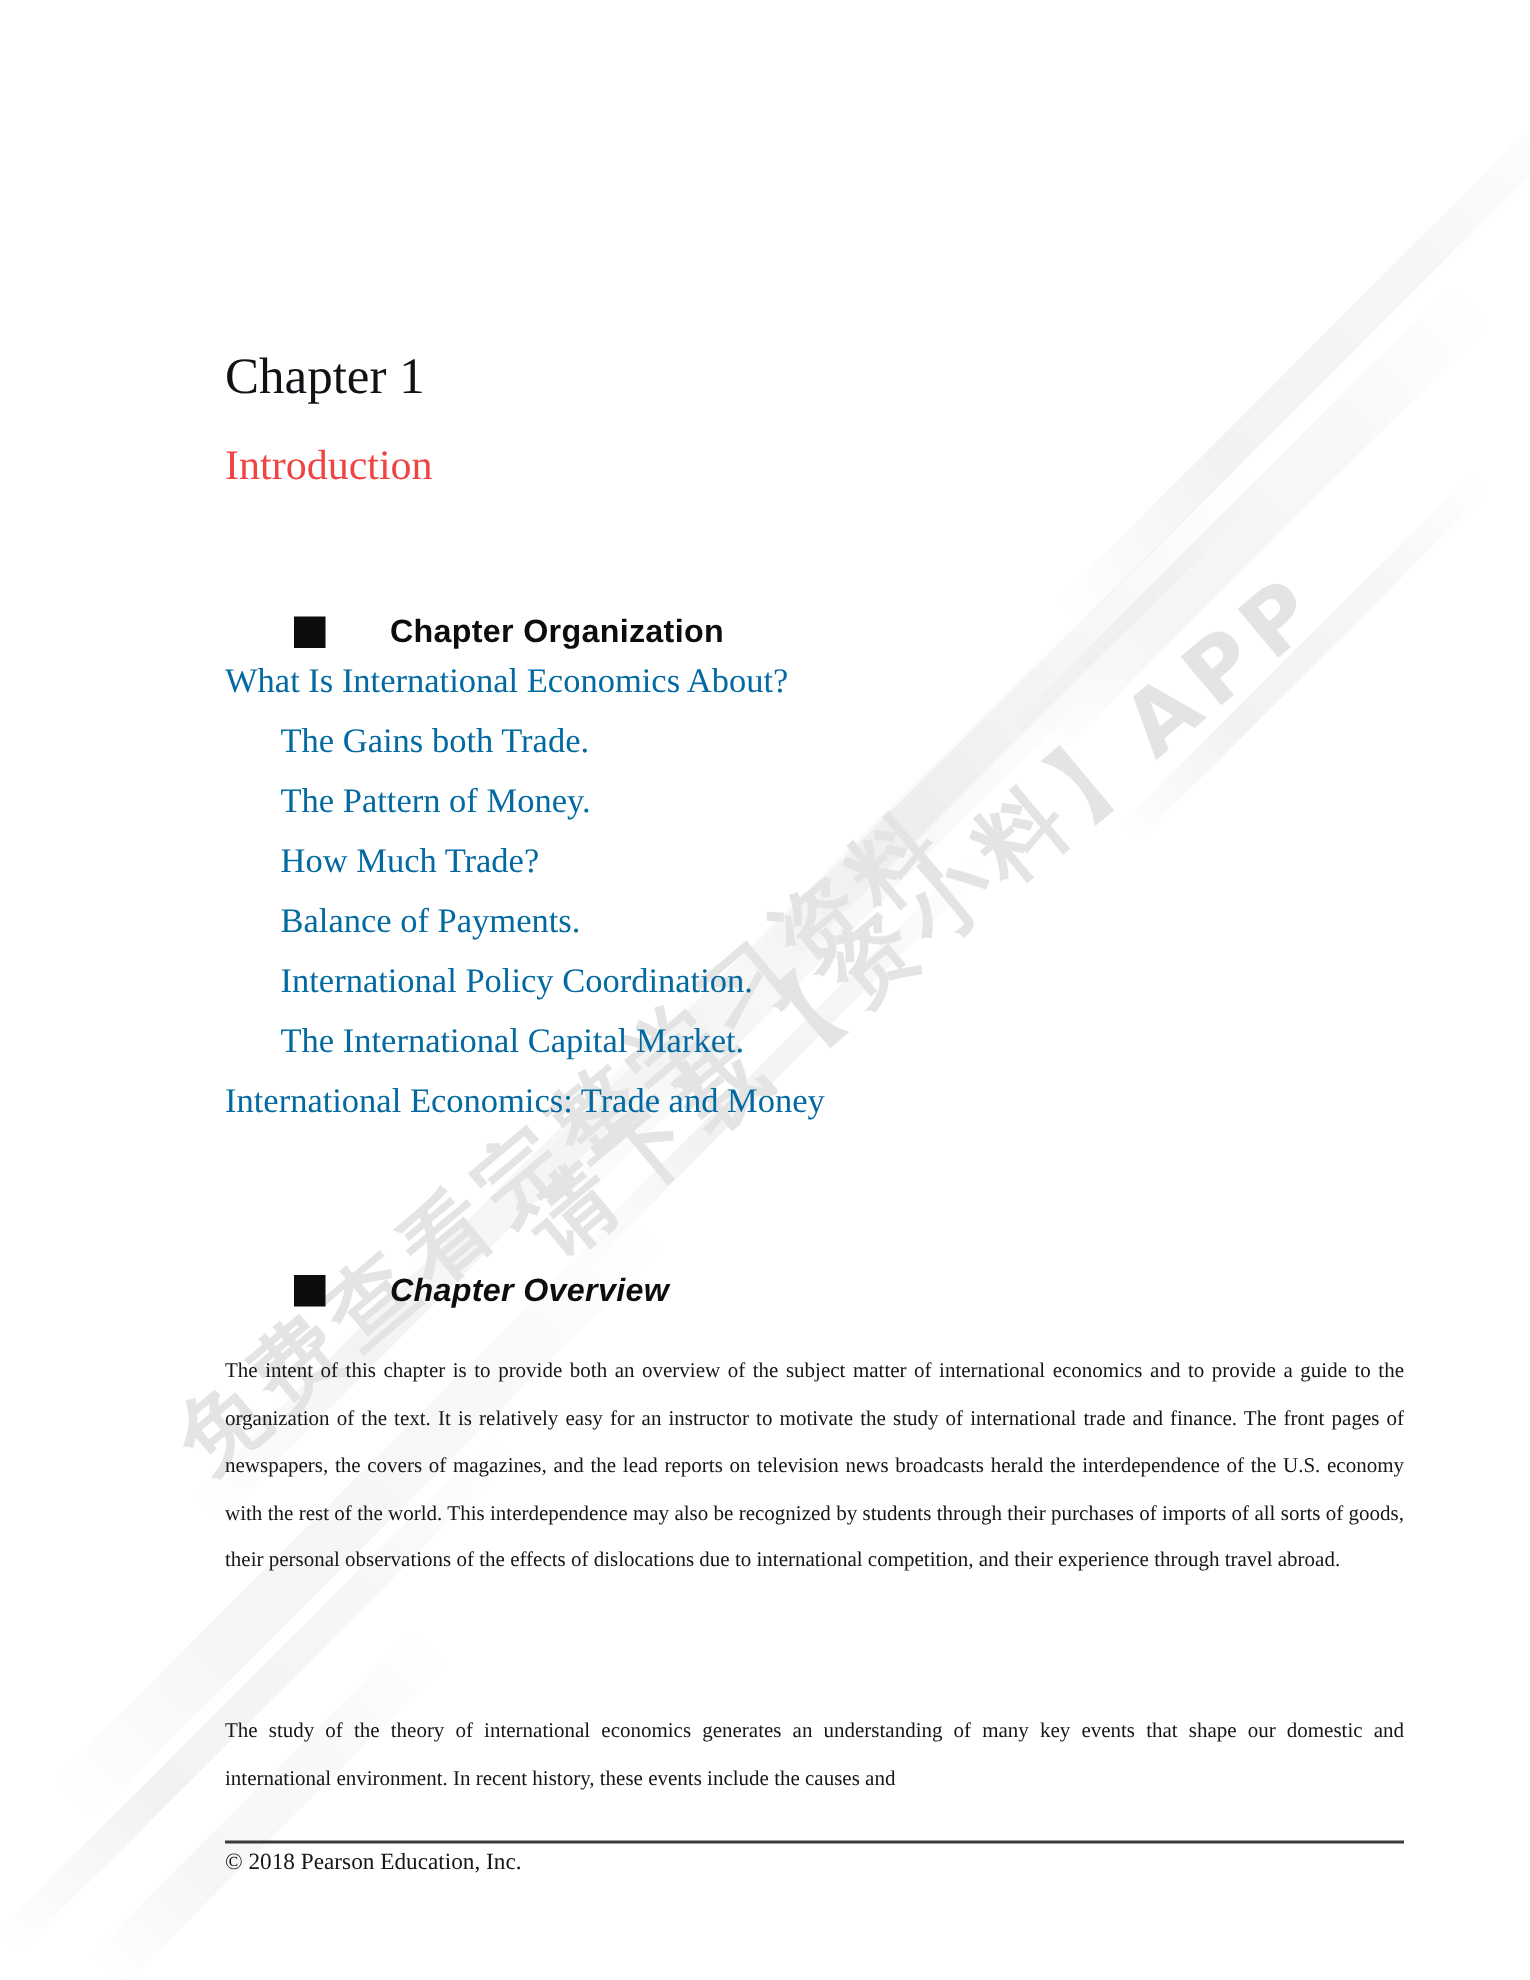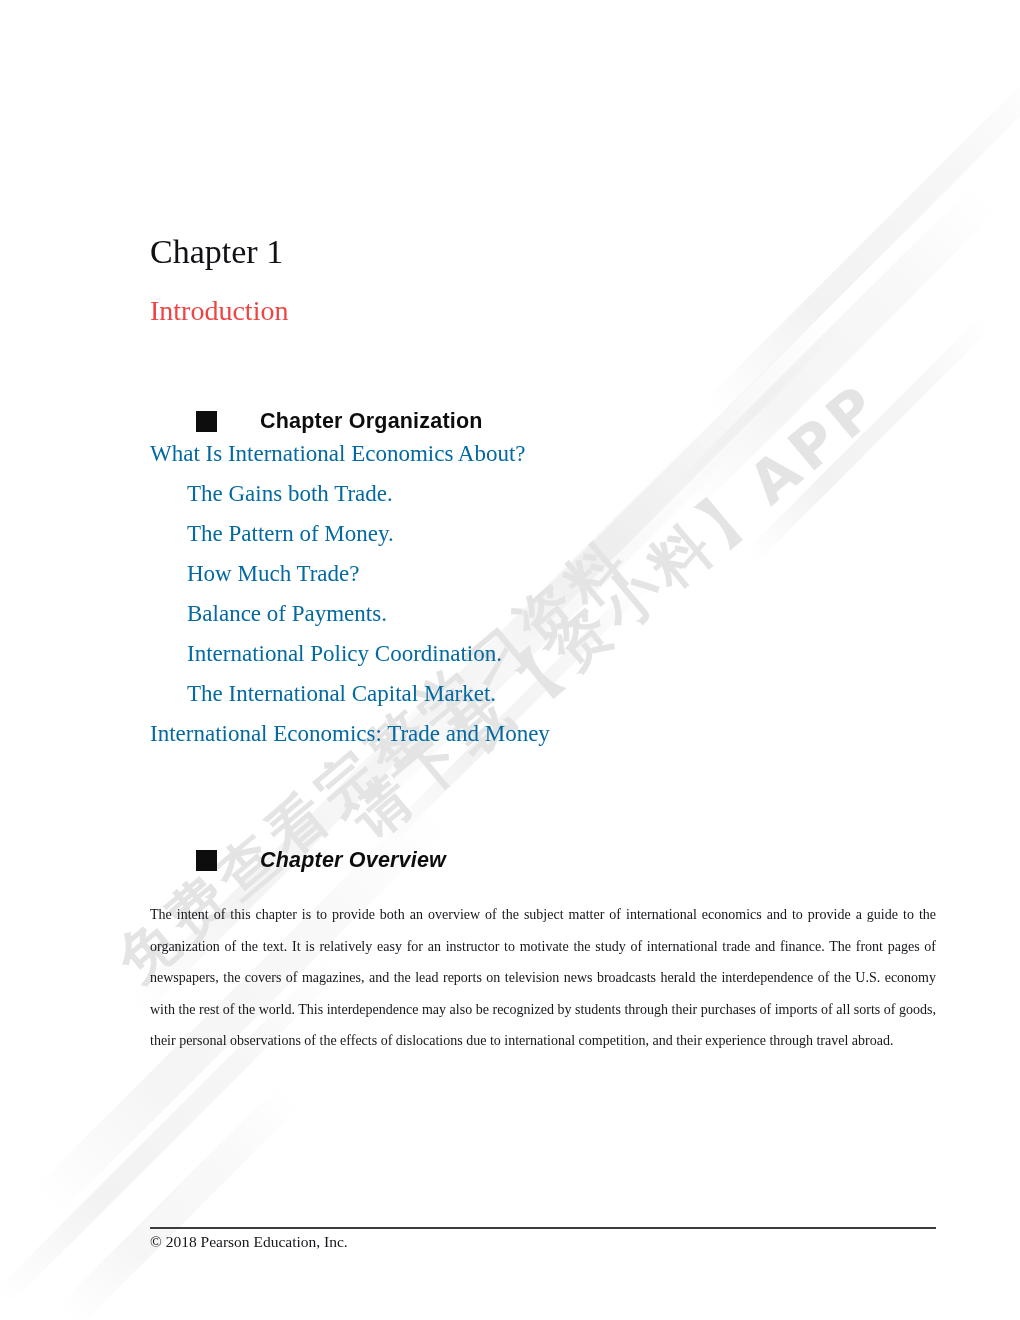--- a/index.html
+++ b/index.html
@@ -114,18 +114,19 @@
       <div class="toc-item lvl1">The International Capital Market.</div>
       <div class="toc-item lvl0">International Economics: Trade and Money</div>
     </div>
 
     <div class="section-heading sh2">
       <span class="bullet"></span>
       <span class="sh-label">Chapter Overview</span>
     </div>
 
     <p class="body-par p1">The intent of this chapter is to provide both an overview of the subject matter of international economics and to provide a guide to the organization of the text. It is relatively easy for an instructor to motivate the study of international trade and finance. The front pages of newspapers, the covers of magazines, and the lead reports on television news broadcasts herald the interdependence of the U.S. economy with the rest of the world. This interdependence may also be recognized by students through their purchases of imports of all sorts of goods, their personal observations of the effects of dislocations due to international competition, and their experience through travel abroad.</p>
+    <p class="body-par p2">The study of the theory of international economics generates an understanding of many key events that shape our domestic and international environment. In recent history, these events include the causes and</p>
 
     <div class="footer-rule"></div>
     <div class="footer-text">© 2018 Pearson Education, Inc.</div>
 
   </div>
 </div>
 
 </body></html>

